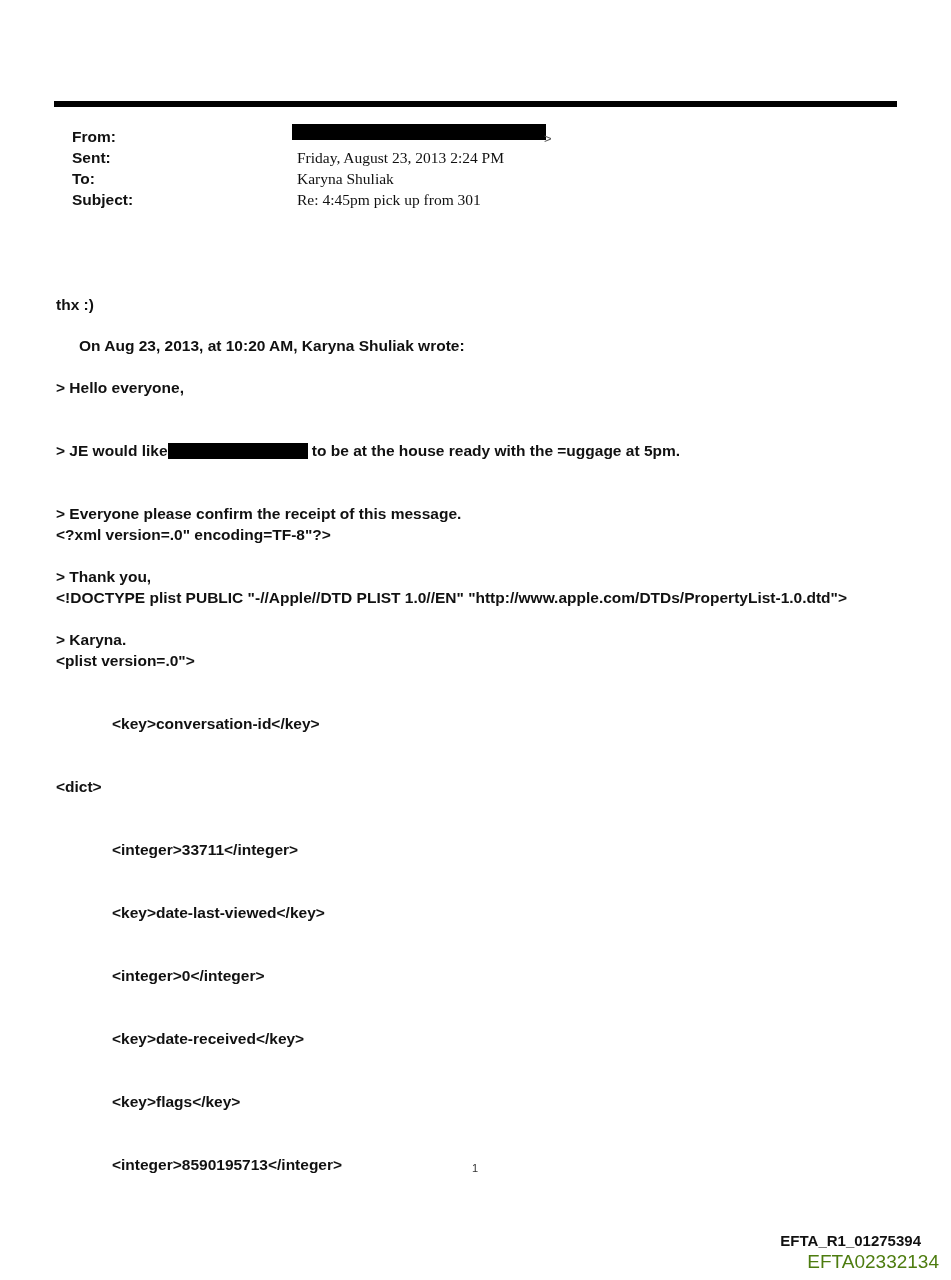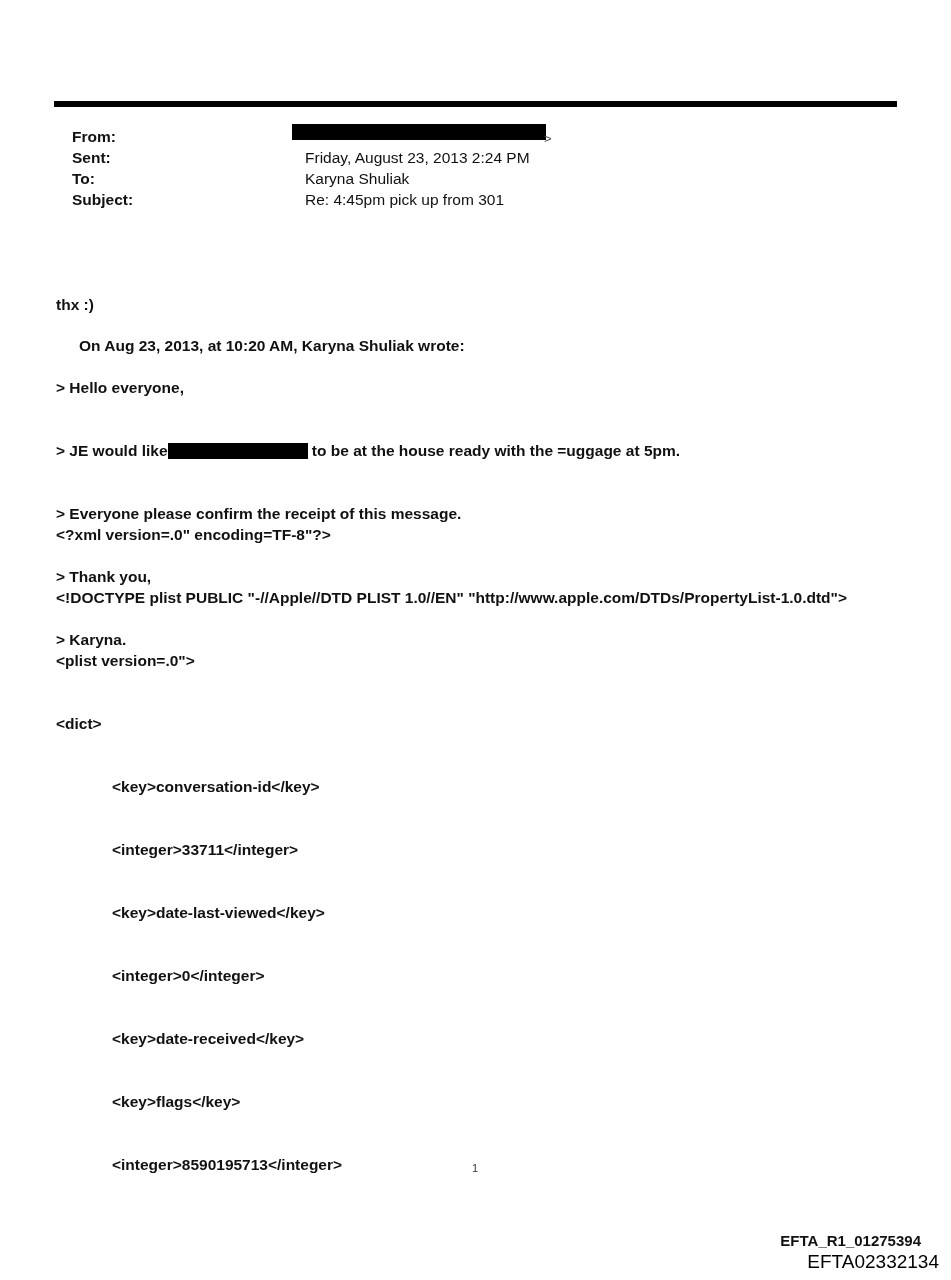--- a/index.html
+++ b/index.html
@@ -8,31 +8,31 @@
     font-family: "Liberation Sans", "DejaVu Sans", sans-serif;
     color: #111;
   }
   .rule {
     position: absolute; left: 54px; top: 101px; width: 843px; height: 6px;
     background: #000;
   }
   .hdr { position: absolute; left: 56px; top: 126px; }
   .hdr-row { position: relative; height: 21px; font-size: 15.5px; line-height: 21px; }
   .hdr-label { position: absolute; left: 16px; font-weight: bold; }
-  .hdr-value { position: absolute; left: 249px; white-space: nowrap; }
+  .hdr-value { position: absolute; left: 241px; white-space: nowrap; font-family: Liberation Serif, serif; }
   .redact { display: inline-block; background: #000; vertical-align: middle; }
   .from-redact { position: absolute; left: 236px; top: -2px; width: 254px; height: 16px; }
   .from-tail { position: absolute; left: 488px; top: 2px; font-size: 13px; color: #555; }
   .body-text { position: absolute; left: 56px; font-size: 15.5px; line-height: 21px; white-space: pre; }
   .line { height: 21px; position: relative; font-weight: bold; }
   .indent { padding-left: 56px; }
   .inline-redact { display: inline-block; background: #000; height: 16px; vertical-align: -3px; }
   .pagenum { position: absolute; left: 472px; top: 1162px; font-size: 11px; color: #333; }
   .bates1 { position: absolute; right: 30px; top: 1232px; font-size: 15px; color: #111; font-weight: bold; }
-  .bates2 { position: absolute; right: 12px; top: 1251px; font-size: 19px; color: #000000; }
+  .bates2 { position: absolute; right: 12px; top: 1251px; font-size: 19px; color: #4d7c0f; }
 </style>
 </head>
 <body>
 
 <div class="rule"></div>
 
 <div class="hdr">
   <div class="hdr-row">
     <span class="hdr-label">From:</span>
     <span class="redact from-redact"></span>
@@ -65,22 +65,22 @@
   <div class="line"><span>&gt; JE would like</span><span class="inline-redact" style="width:140px;"></span><span> to be at the house ready with the =uggage at 5pm.</span></div>
   <div class="line">&gt; Everyone please confirm the receipt of this message.</div>
   <div class="line">&gt; Thank you,</div>
   <div class="line">&gt; Karyna.</div>
 </div>
 
 <div class="body-text" style="top:482px;">
   <div class="line">&lt;?xml version=.0" encoding=TF-8"?&gt;</div>
   <div class="line">&lt;!DOCTYPE plist PUBLIC "-//Apple//DTD PLIST 1.0//EN" "http://www.apple.com/DTDs/PropertyList-1.0.dtd"&gt;</div>
   <div class="line">&lt;plist version=.0"&gt;</div>
+  <div class="line indent">&lt;key&gt;conversation-id&lt;/key&gt;</div>
   <div class="line">&lt;dict&gt;</div>
-  <div class="line indent">&lt;key&gt;conversation-id&lt;/key&gt;</div>
   <div class="line indent">&lt;integer&gt;33711&lt;/integer&gt;</div>
   <div class="line indent">&lt;key&gt;date-last-viewed&lt;/key&gt;</div>
   <div class="line indent">&lt;integer&gt;0&lt;/integer&gt;</div>
   <div class="line indent">&lt;key&gt;date-received&lt;/key&gt;</div>
   <div class="line indent">&lt;key&gt;flags&lt;/key&gt;</div>
   <div class="line indent">&lt;integer&gt;8590195713&lt;/integer&gt;</div>
   
   
   
   

